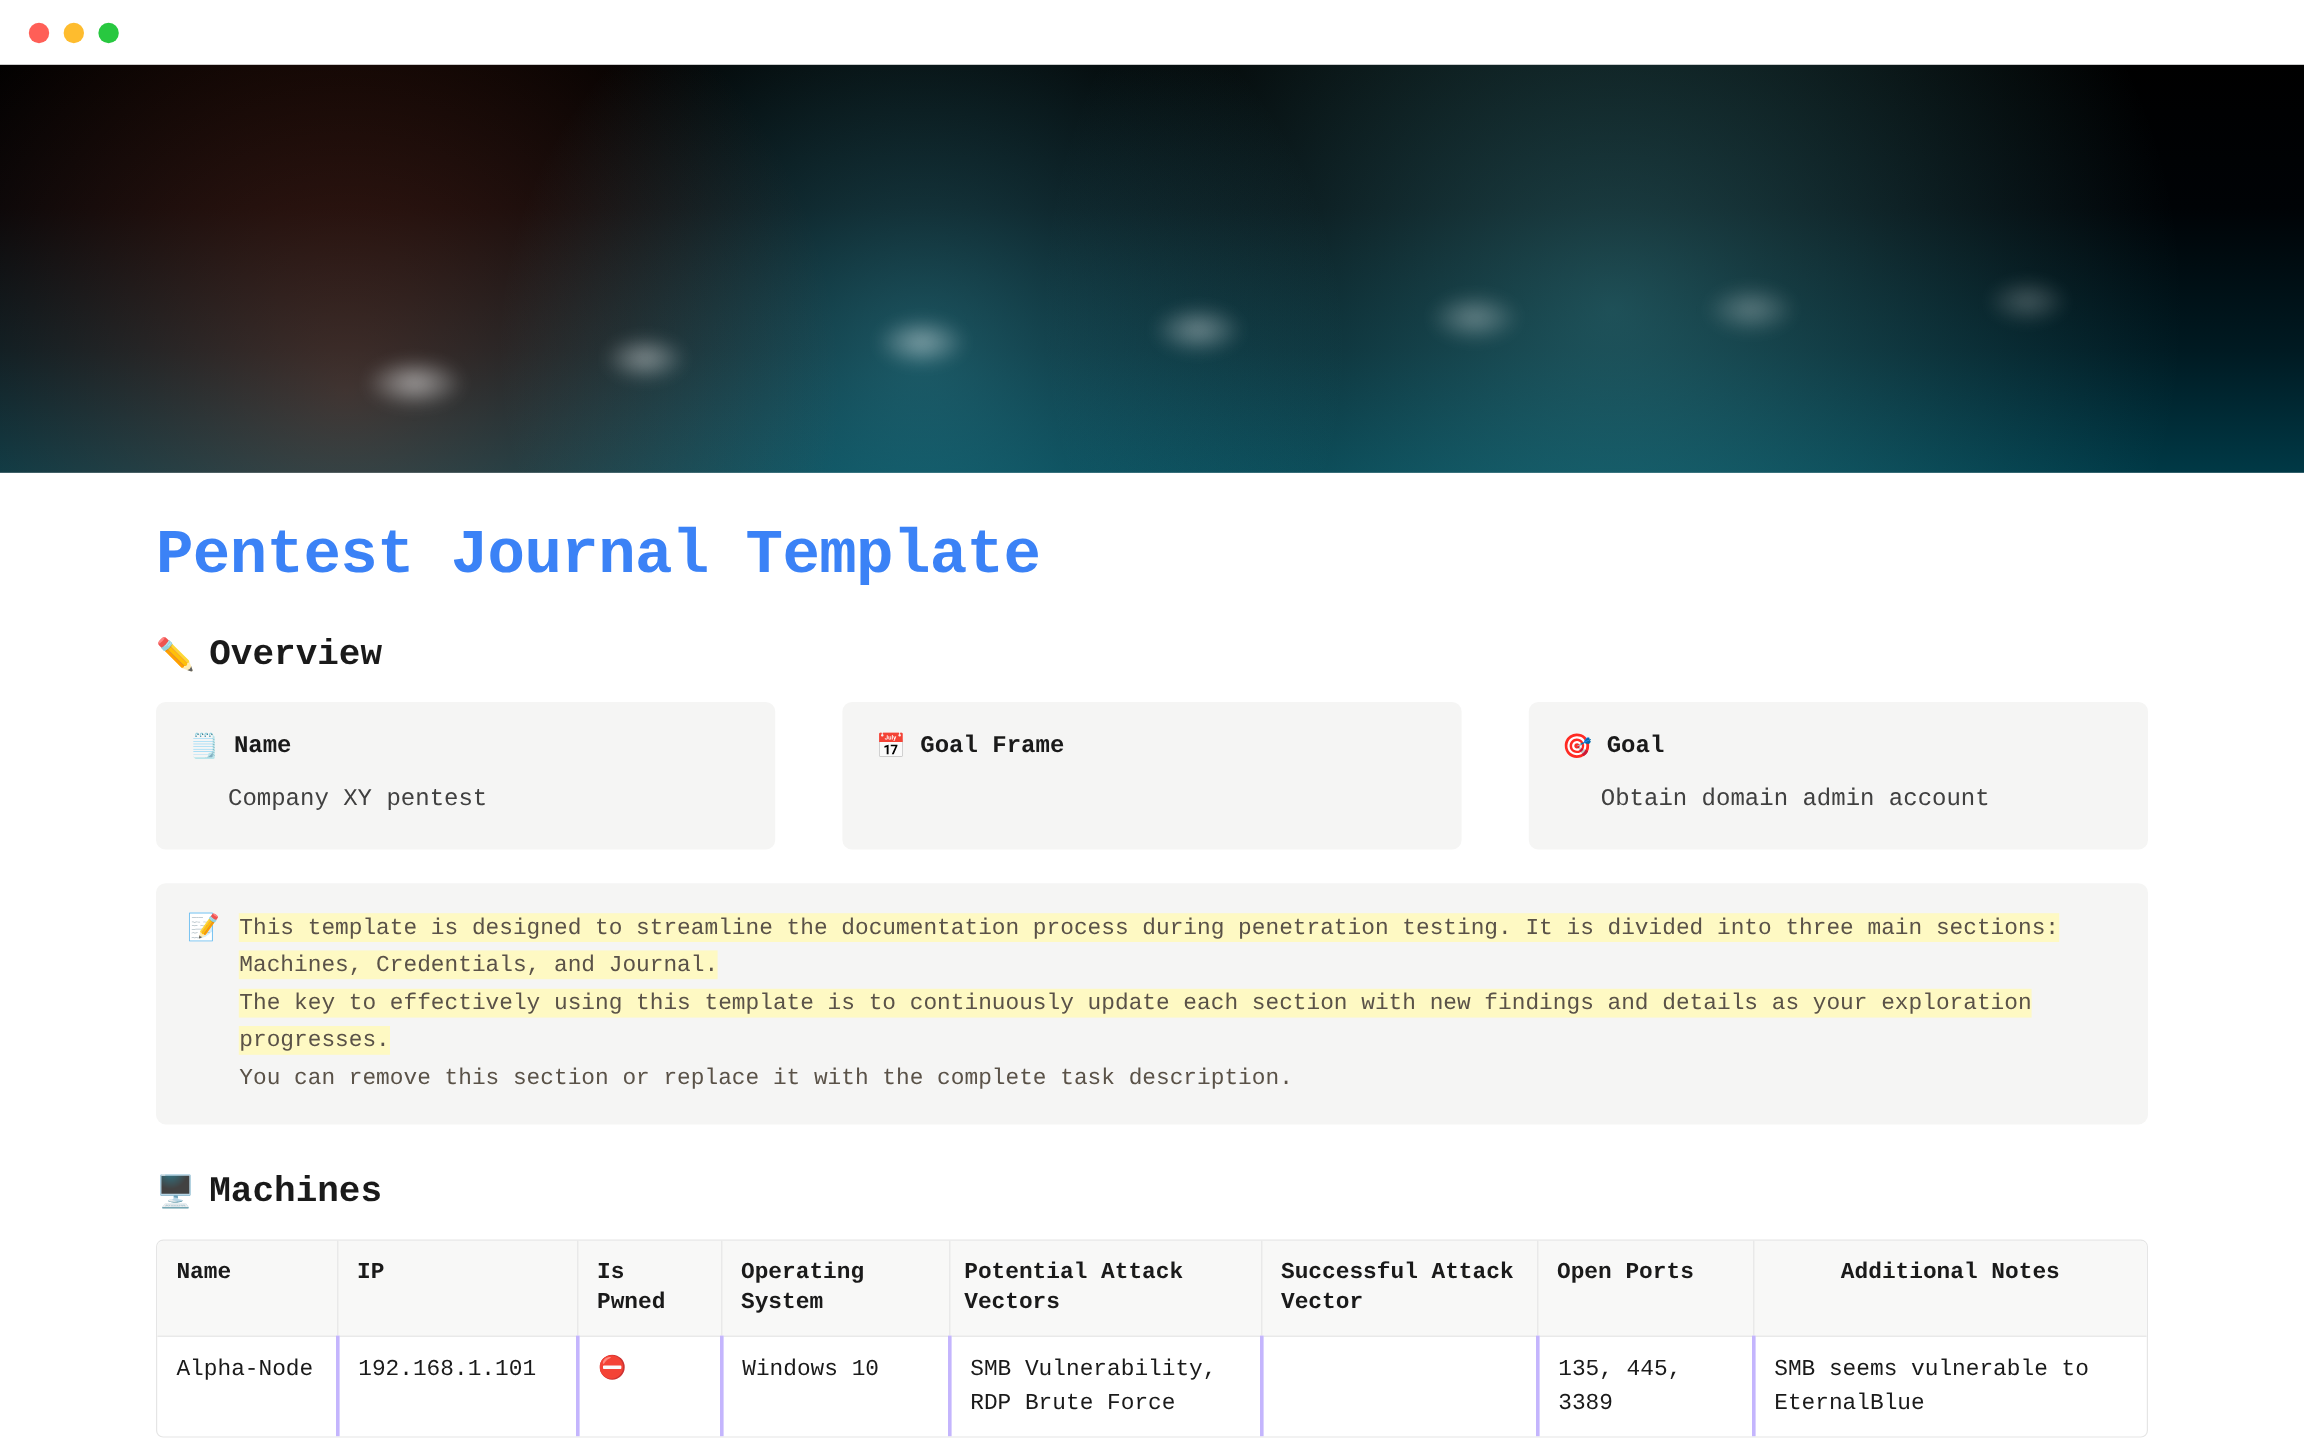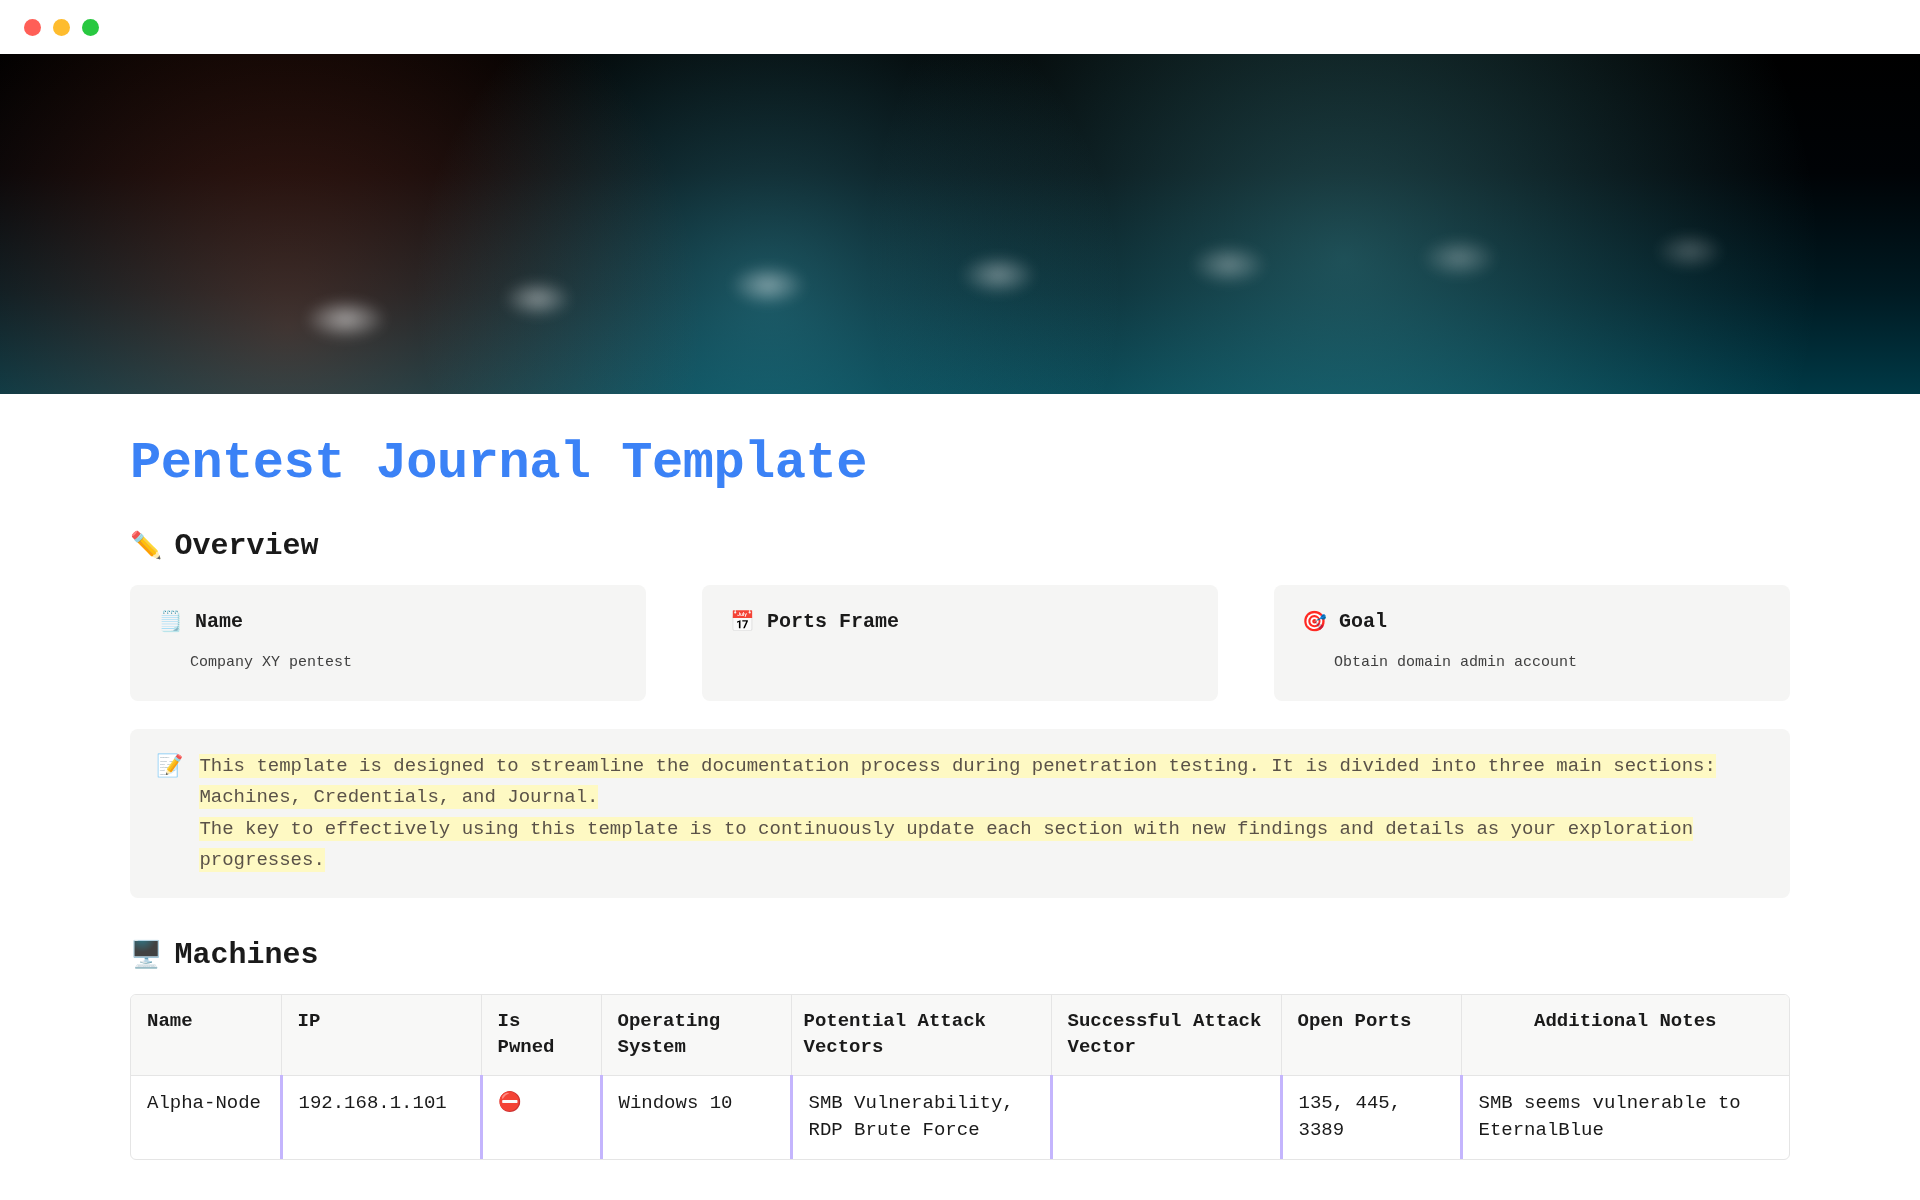--- a/index.html
+++ b/index.html
@@ -88,21 +88,21 @@
   .card-header {
     display: flex;
     align-items: center;
     gap: 12px;
     font-size: 20px;
     font-weight: 700;
     margin-bottom: 20px;
   }
   .card-header .emoji { font-size: 20px; }
   .card-value {
-    font-size: 15px;
+    font-size: 20px;
     padding-left: 32px;
     color: #404040;
   }
 
   .callout {
     background: #f5f5f4;
     border-radius: 8px;
     padding: 22px 26px;
     display: flex;
     gap: 16px;
@@ -180,37 +180,38 @@
     <div class="card">
       <div class="card-header">
         <span class="emoji">🗒️</span>
         <span>Name</span>
       </div>
       <div class="card-value">Company XY pentest</div>
     </div>
     <div class="card">
       <div class="card-header">
         <span class="emoji">📅</span>
-        <span>Ports Frame</span>
+        <span>Goal Frame</span>
       </div>
     </div>
     <div class="card">
       <div class="card-header">
         <span class="emoji">🎯</span>
         <span>Goal</span>
       </div>
       <div class="card-value">Obtain domain admin account</div>
     </div>
   </div>
 
   <div class="callout">
     <span class="emoji">📝</span>
     <div class="callout-body">
       <span class="hl">This template is designed to streamline the documentation process during penetration testing. It is divided into three main sections: Machines, Credentials, and Journal.</span><br>
       <span class="hl">The key to effectively using this template is to continuously update each section with new findings and details as your exploration progresses.</span><br>
+      <span>You can remove this section or replace it with the complete task description.</span>
     </div>
   </div>
 
   <h2 class="section-heading">
     <span class="emoji">🖥️</span>
     <span>Machines</span>
   </h2>
 
   <div class="table-wrap">
     <table>

